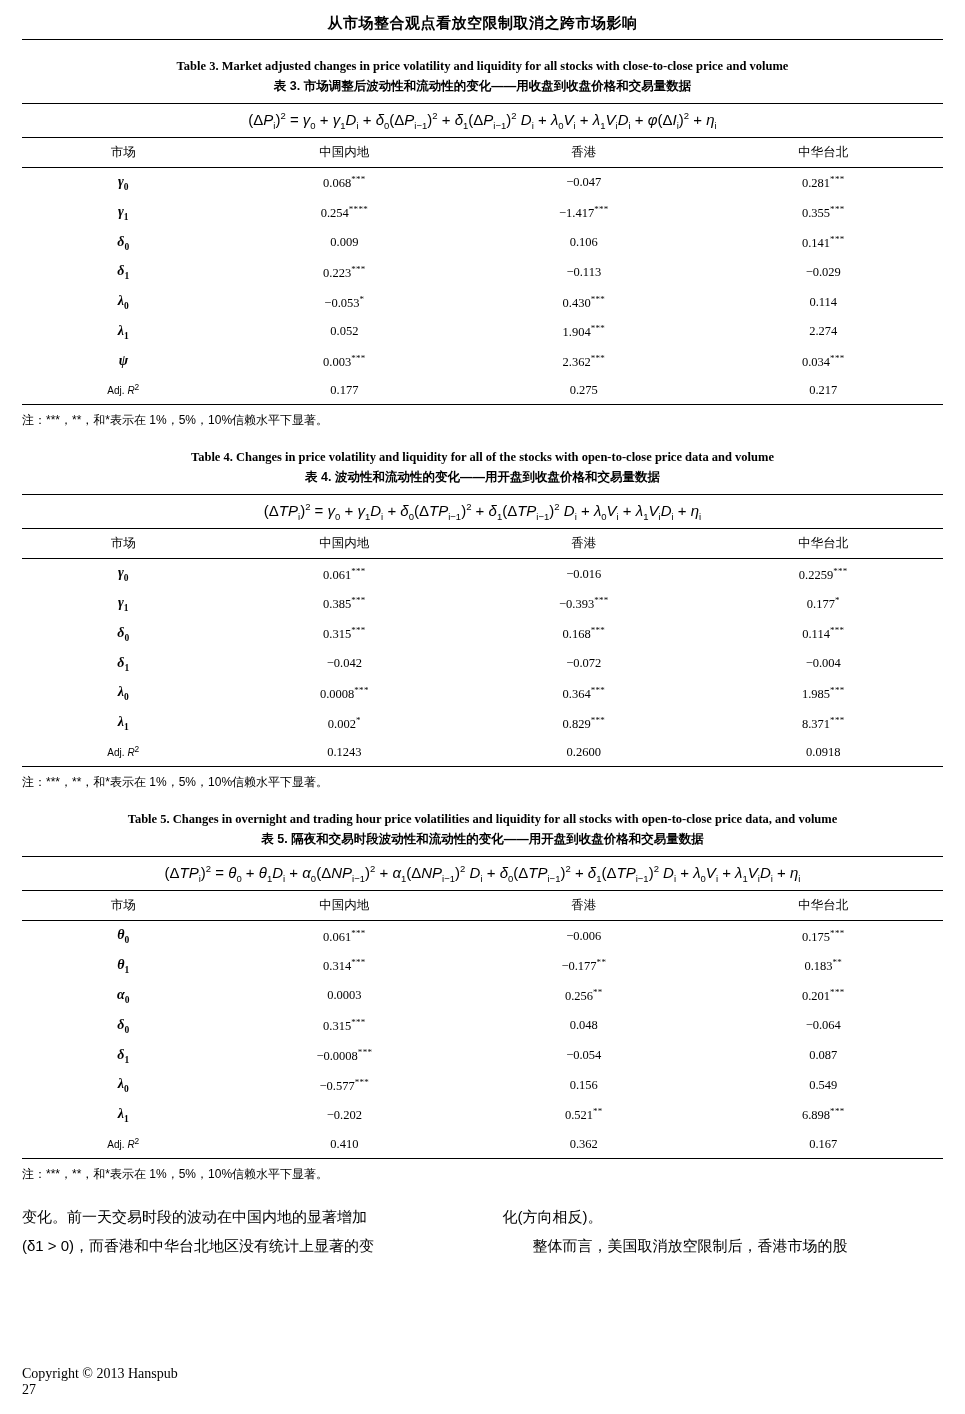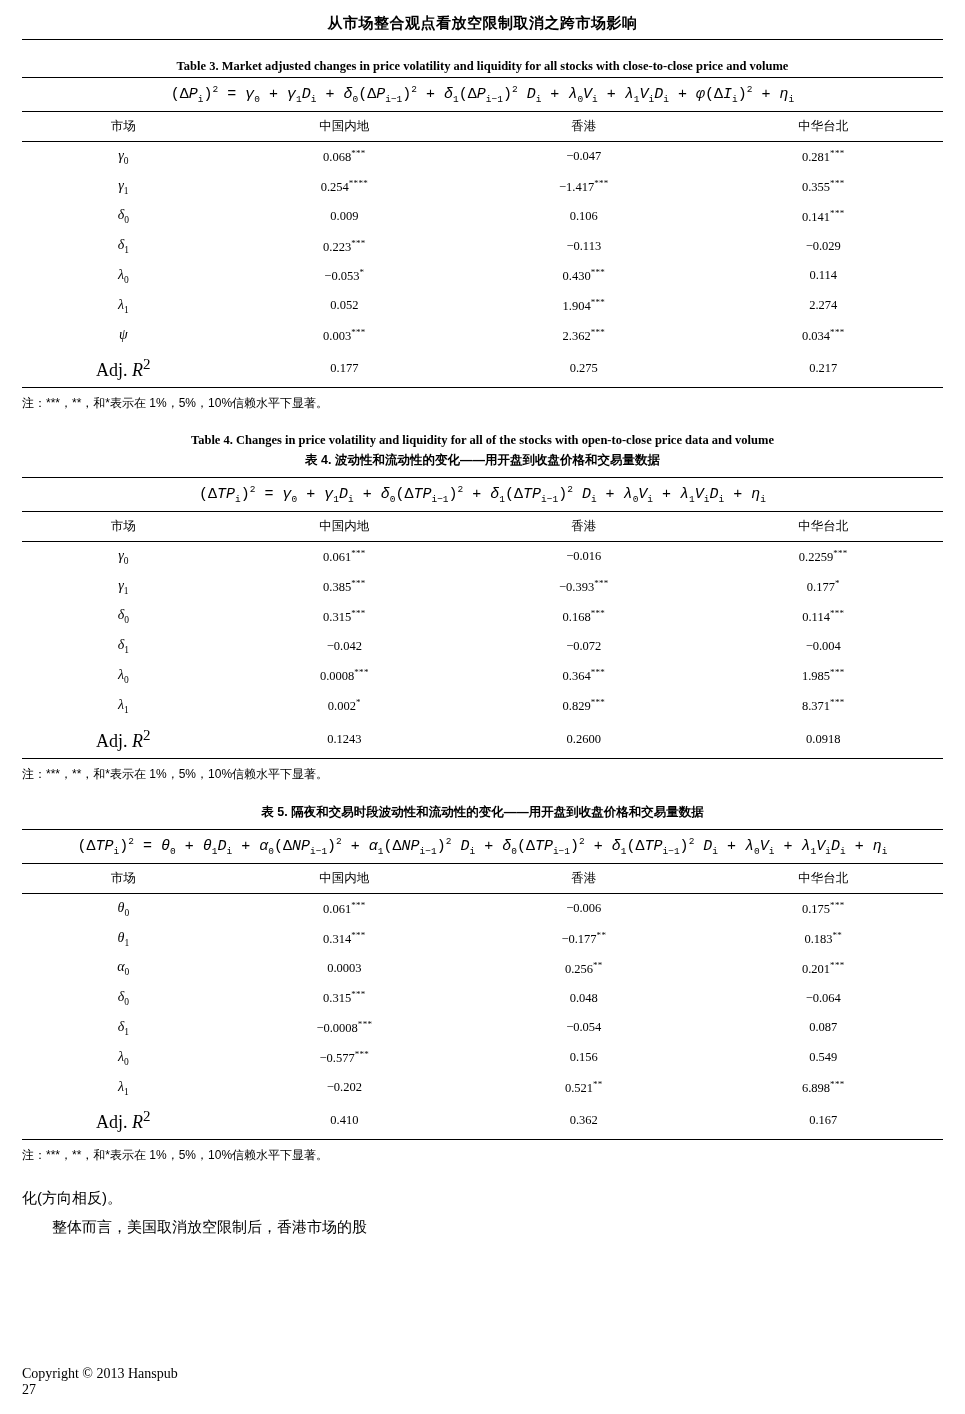--- a/index.html
+++ b/index.html
@@ -65,38 +65,39 @@
     padding:7px 0;
     font-family:"Liberation Sans", sans-serif;
     font-size:12.5px;
   }
   .col-label{ width:22%; }
   .col-v{ width:26%; }
   .param{
     font-family:"Liberation Serif", serif;
     font-style:italic;
     font-size:14px;
+    font-weight:bold;
   }
   .param sub{ font-style:normal; font-size:9.5px; }
   sup.star{ font-size:9px; vertical-align:super; letter-spacing:0.3px;}
   .note{
     font-size:12px;
     font-family:"Liberation Sans", sans-serif;
     margin:7px 0 20px 0;
   }
   .eq{
-    font-family:Liberation Mono, monospace;
+    font-family:Liberation Sans, sans-serif;
     font-size:15px;
     white-space:nowrap;
     text-align:right;
   }
   .eq i{ font-style:italic; }
   .eq sub{ font-size:9.5px; font-style:normal;}
   .eq sup{ font-size:9.5px; }
-  .adjr{ font-family:Liberation Serif, serif; font-size:18px;}
+  .adjr{ font-family:Liberation Sans, sans-serif; font-size:10px;}
   .adjr i{ font-style:italic; }
   .body-cols{
     display:flex;
     gap:40px;
     margin-top:16px;
     font-family:"Liberation Sans", sans-serif;
     font-size:15px;
     line-height:1.9;
   }
   .body-cols > div{ flex:1; }
@@ -114,20 +115,21 @@
 </style>
 </head>
 <body>
 
 <div class="page">
 
   <div class="running-head">从市场整合观点看放空限制取消之跨市场影响</div>
   <hr class="hr-top">
 
   <div class="tbl-title">Table 3. Market adjusted changes in price volatility and liquidity for all stocks with close-to-close price and volume</div>
+  <div class="tbl-title-cn">表 3. 市场调整后波动性和流动性的变化——用收盘到收盘价格和交易量数据</div>
 
   <table class="data">
     <tbody>
         <tr class="rule-top eq-row">
       <td colspan="4">
         <span class="eq">
           (Δ<i>P<sub>i</sub></i>)<sup>2</sup> = <i>γ</i><sub>0</sub> + <i>γ</i><sub>1</sub><i>D<sub>i</sub></i> + <i>δ</i><sub>0</sub>(Δ<i>P<sub>i</sub></i><sub>−1</sub>)<sup>2</sup> + <i>δ</i><sub>1</sub>(Δ<i>P<sub>i</sub></i><sub>−1</sub>)<sup>2</sup> <i>D<sub>i</sub></i> + <i>λ</i><sub>0</sub><i>V<sub>i</sub></i> + <i>λ</i><sub>1</sub><i>V<sub>i</sub>D<sub>i</sub></i> + <i>φ</i>(Δ<i>I<sub>i</sub></i>)<sup>2</sup> + <i>η<sub>i</sub></i>
         </span>
       </td>
     </tr>
@@ -250,20 +252,21 @@
         <tr class=" rule-bottom">
           <td class="col-label"><span class="adjr">Adj. <i>R</i><sup>2</sup></span></td>
           <td class="col-v">0.1243</td>
           <td class="col-v">0.2600</td>
           <td class="col-v">0.0918</td>
         </tr>
       </tbody>
   </table>
   <div class="note">注：***，**，和*表示在 1%，5%，10%信赖水平下显著。</div>
 
+  <div class="tbl-title">Table 5. Changes in overnight and trading hour price volatilities and liquidity for all stocks with open-to-close price data, and volume</div>
   <div class="tbl-title-cn">表 5. 隔夜和交易时段波动性和流动性的变化——用开盘到收盘价格和交易量数据</div>
 
   <table class="data">
     <tbody>
         <tr class="rule-top eq-row">
       <td colspan="4">
         <span class="eq">
           (Δ<i>TP<sub>i</sub></i>)<sup>2</sup> = <i>θ</i><sub>0</sub> + <i>θ</i><sub>1</sub><i>D<sub>i</sub></i> + <i>α</i><sub>0</sub>(Δ<i>NP<sub>i</sub></i><sub>−1</sub>)<sup>2</sup> + <i>α</i><sub>1</sub>(Δ<i>NP<sub>i</sub></i><sub>−1</sub>)<sup>2</sup> <i>D<sub>i</sub></i> + <i>δ</i><sub>0</sub>(Δ<i>TP<sub>i</sub></i><sub>−1</sub>)<sup>2</sup> + <i>δ</i><sub>1</sub>(Δ<i>TP<sub>i</sub></i><sub>−1</sub>)<sup>2</sup> <i>D<sub>i</sub></i> + <i>λ</i><sub>0</sub><i>V<sub>i</sub></i> + <i>λ</i><sub>1</sub><i>V<sub>i</sub>D<sub>i</sub></i> + <i>η<sub>i</sub></i>
         </span>
       </td>
@@ -323,20 +326,24 @@
           <td class="col-v">0.410</td>
           <td class="col-v">0.362</td>
           <td class="col-v">0.167</td>
         </tr>
       </tbody>
   </table>
   <div class="note">注：***，**，和*表示在 1%，5%，10%信赖水平下显著。</div>
 
   <div class="body-cols">
     <div>
+      <div>变化。前一天交易时段的波动在中国内地的显著增加</div>
+      <div>(δ1 &gt; 0)，而香港和中华台北地区没有统计上显著的变</div>
+    </div>
+    <div>
       <div>化(方向相反)。</div>
       <div class="indent">整体而言，美国取消放空限制后，香港市场的股</div>
     </div>
   </div>
 
   <div class="footer">
     <div>Copyright © 2013 Hanspub</div>
     <div>27</div>
   </div>
 

